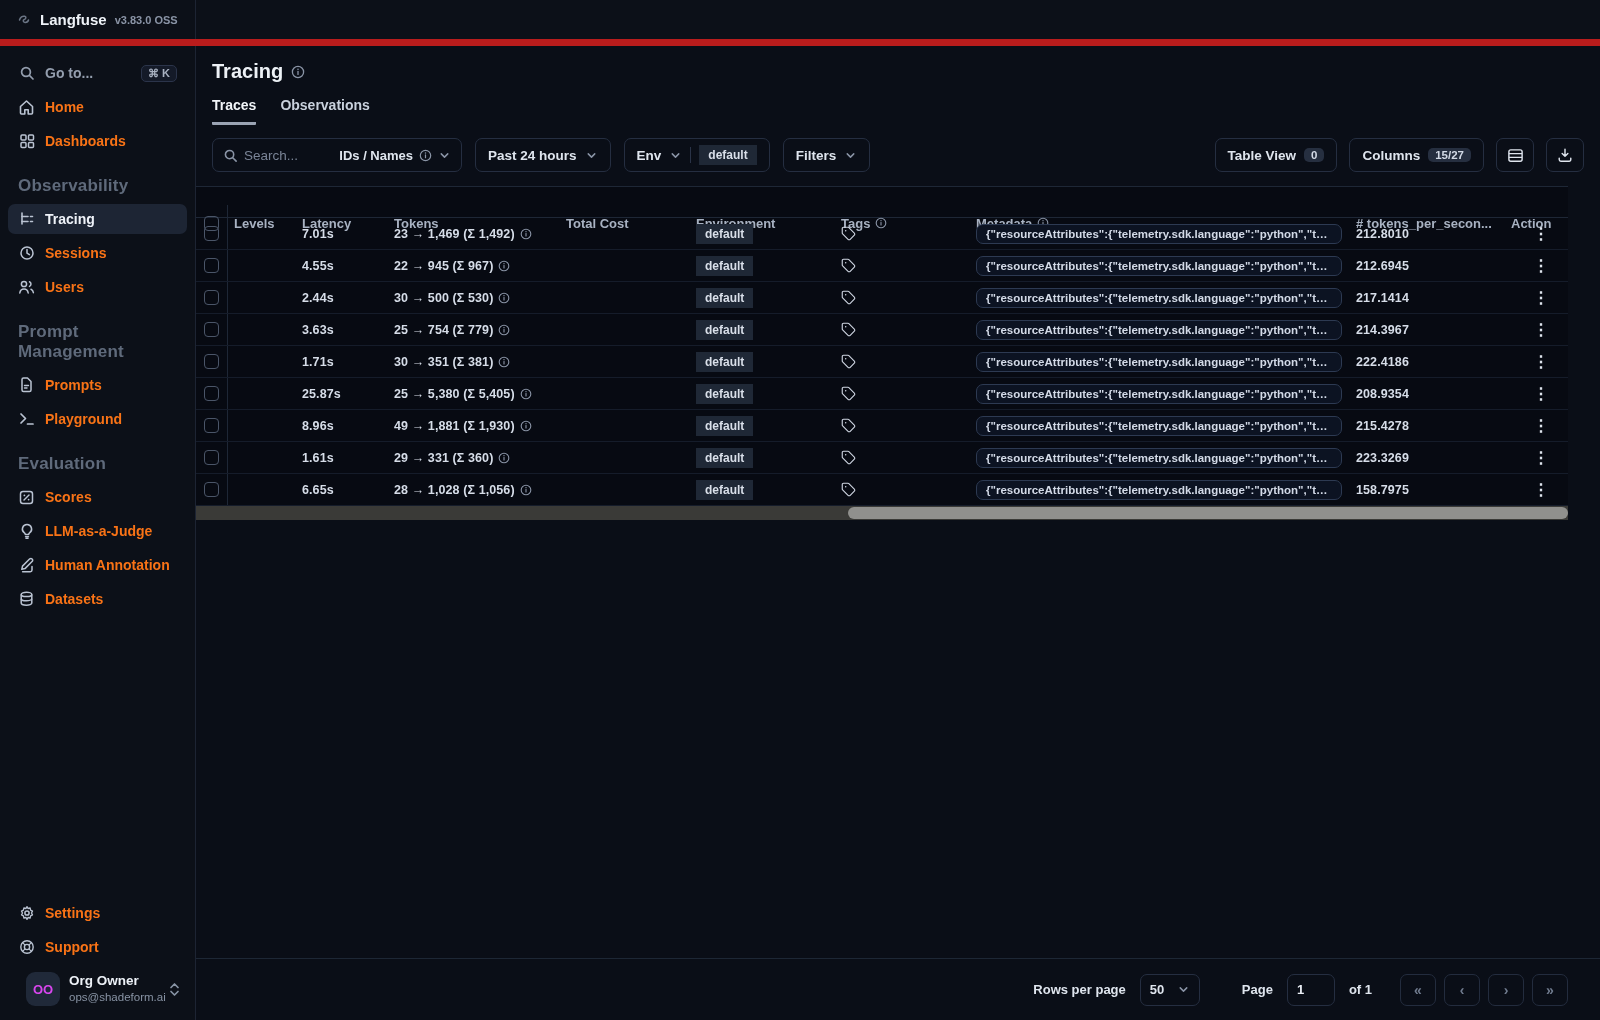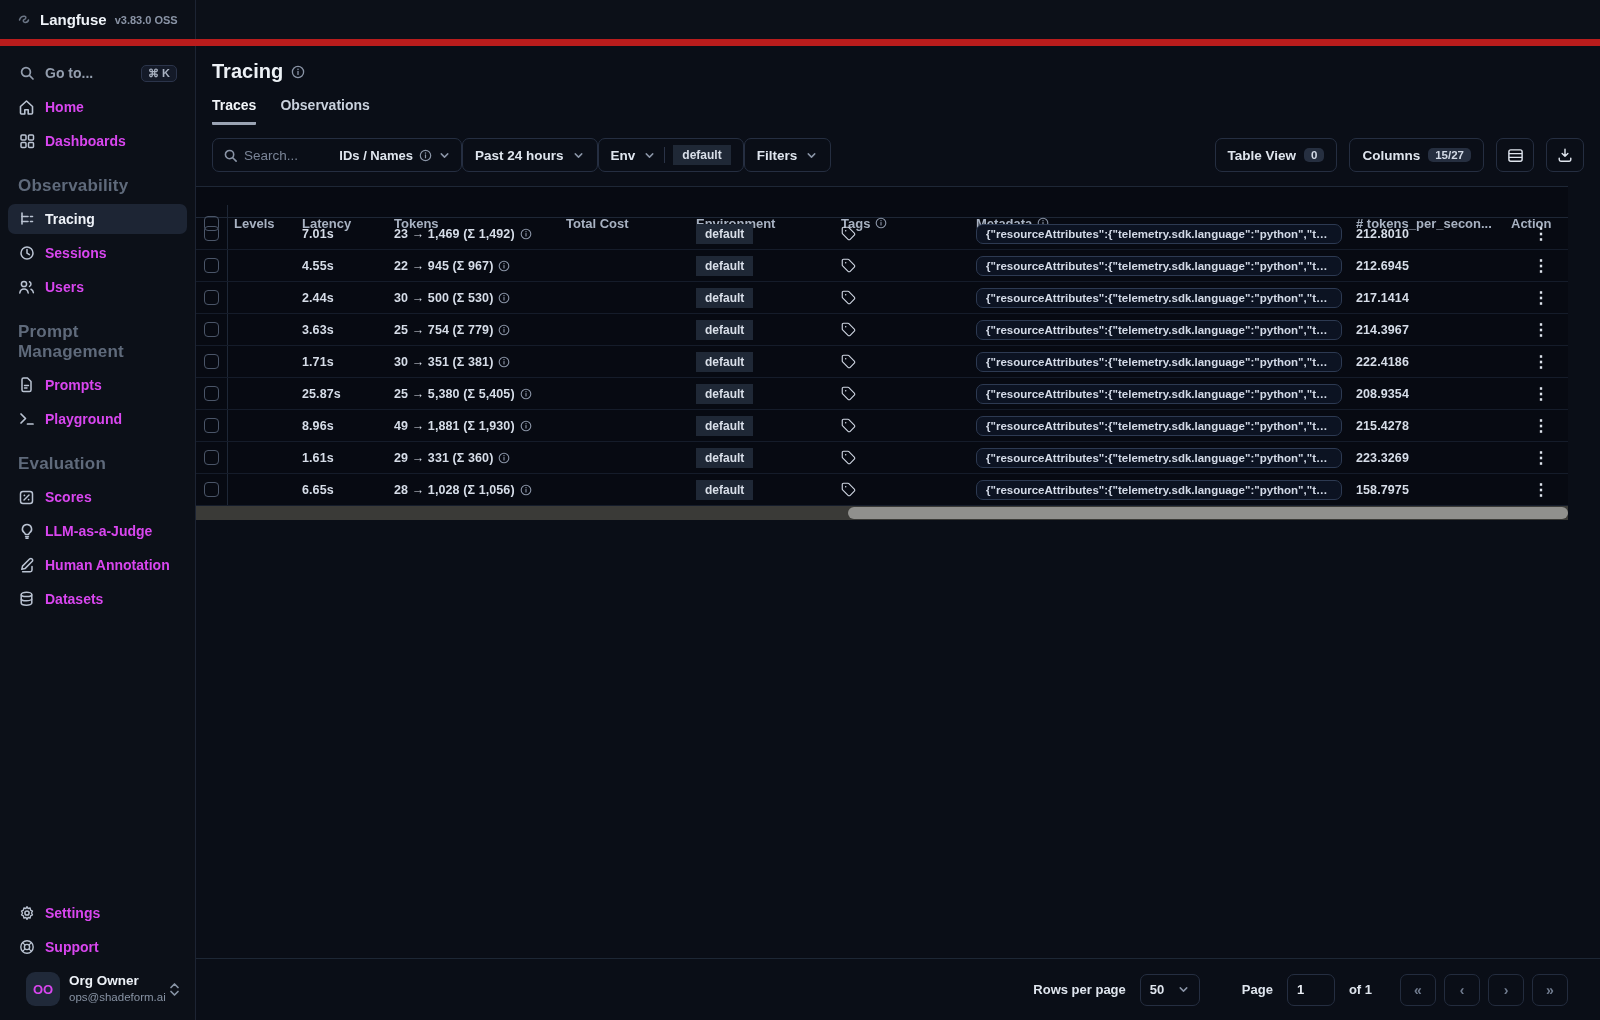--- a/index.html
+++ b/index.html
@@ -20,21 +20,21 @@
   .panel-btn { width:30px; height:30px; display:flex; align-items:center; justify-content:center; border-radius:6px; color:#c6cedd; }
   .crumb { display:flex; align-items:center; gap:6px; font-size:14px; font-weight:700; color:#e6ebf3; }
   .crumb-slash { color:#3a465c; font-size:16px; font-weight:400; padding:0 2px; }
   .chev { color:#8a94a6; display:inline-flex; }
 
   
   .shell { flex:1; display:flex; min-height:0; }
 
   
   .sidebar { width:196px; flex:0 0 196px; background:#0c1018; border-right:1px solid #1d2433; display:flex; flex-direction:column; padding:12px 8px 10px;justify-content:space-between; }
-  .nav-item { display:flex; align-items:center; gap:10px; height:30px; margin-bottom:4px; padding:0 10px; border-radius:7px; font-size:14px; font-weight:600; color:#d946ef; cursor:default; }
+  .nav-item { display:flex; align-items:center; gap:10px; height:30px; margin-bottom:4px; padding:0 10px; border-radius:7px; font-size:14px; font-weight:600; color:#f97316; cursor:default; }
   .nav-item.active { background:#1d2534; color:#eef2f8; }
   .nav-item .nicon { display:inline-flex; width:17px; justify-content:center; color:#bac3d2; }
   .goto { color:#949eae; }
   .goto .nicon { color:#949eae; }
   .goto .kbd { margin-left:auto; font-size:11px; font-weight:700; color:#a9b2c2; border:1px solid #2b344a; background:#141a28; border-radius:5px; padding:1px 6px; }
   .section-label { margin:16px 10px 8px; font-size:17px; font-weight:700; color:#5f6a7b; letter-spacing:.2px; }
   .sidebar-spacer { flex:1; }
   .user-row { display:flex; align-items:center; gap:9px; padding:6px 6px 4px; }
   .avatar { width:34px; height:34px; flex:0 0 34px; border-radius:9px; background:#202939; display:flex; align-items:center; justify-content:center; font-size:13px; font-weight:700; color:#d946ef;margin-left:12px; }
   .user-meta { display:flex; flex-direction:column; line-height:1.25; min-width:0; }
@@ -45,21 +45,21 @@
   
   .main { flex:1; display:flex; flex-direction:column; min-width:0; background:#0a0e17; }
   .page-header { padding:14px 16px 0; }
   .title-row { display:flex; align-items:center; gap:8px; }
   .page-title { font-size:20px; font-weight:800; color:#edf1f6; }
   .tabs { display:flex; gap:24px; padding:14px 16px 0; }
   .tab { font-size:14px; font-weight:700; padding-bottom:9px; color:#c9d1dd; border-bottom:3px solid transparent; }
   .tab.active { color:#f2f5f9; border-bottom-color:#9aa3b3; border-radius:1px; }
 
   
-  .filter-bar { display:flex; align-items:center; gap:0; padding:13px 16px 14px;justify-content:space-between; }
+  .filter-bar { display:flex; align-items:center; gap:13px; padding:13px 16px 14px;justify-content:space-between; }
   .fbox { display:flex; align-items:center; gap:8px; height:34px; border:1px solid #252e41; border-radius:7px; padding:0 12px; font-size:13.5px; font-weight:700; color:#dfe5ee; background:transparent; }
   .searchbox { width:250px; padding:0 10px; gap:6px; }
   .searchbox input { flex:1; min-width:0; background:transparent; border:none; outline:none; color:#e9edf4; font-size:13.5px; font-family:inherit; }
   .searchbox input::placeholder { color:#7a8496; font-weight:400; }
   .muted-ic { color:#8a94a6; display:inline-flex; }
   .vdiv { width:1px; height:16px; background:#2a3347; }
   .badge { background:#262f40; color:#d3dae6; border-radius:5px; padding:1px 7px; font-size:11.5px; font-weight:700; }
   .env-badge { background:#1f2836; color:#d9dfe9; border-radius:0; padding:3px 9px; font-size:12px; font-weight:600; }
   .filter-right { margin-left:auto; display:flex; align-items:center; gap:12px; }
   .iconbtn { width:38px; justify-content:center; padding:0; }

